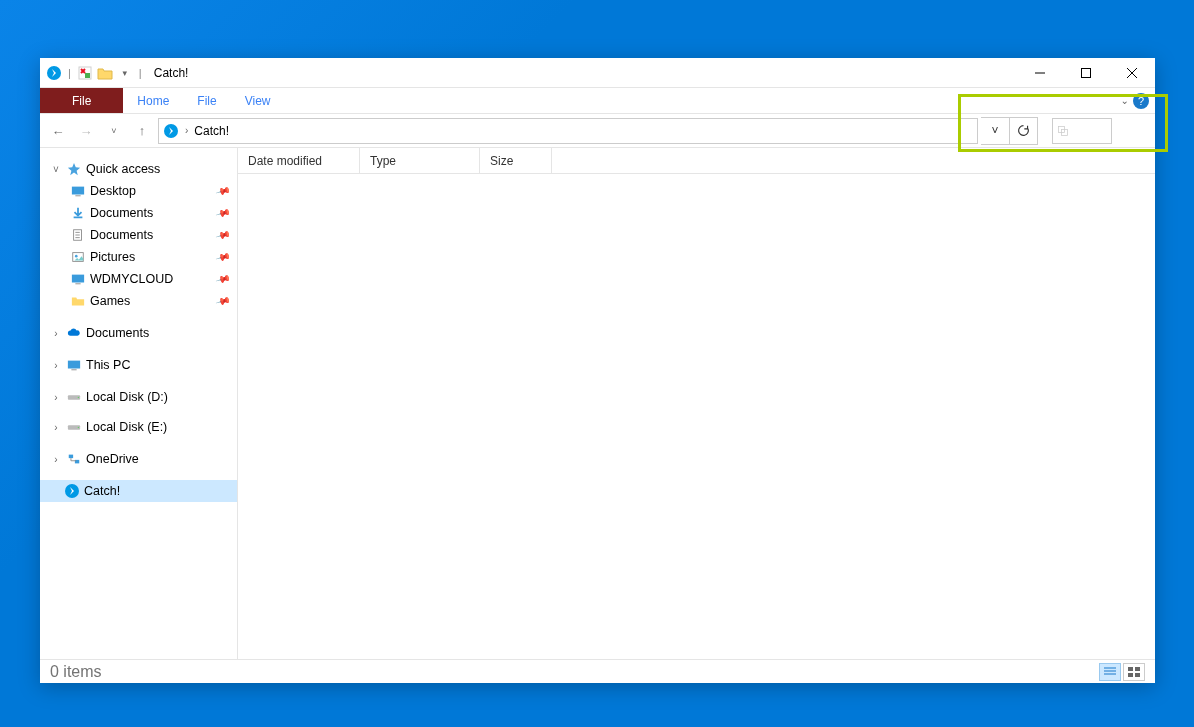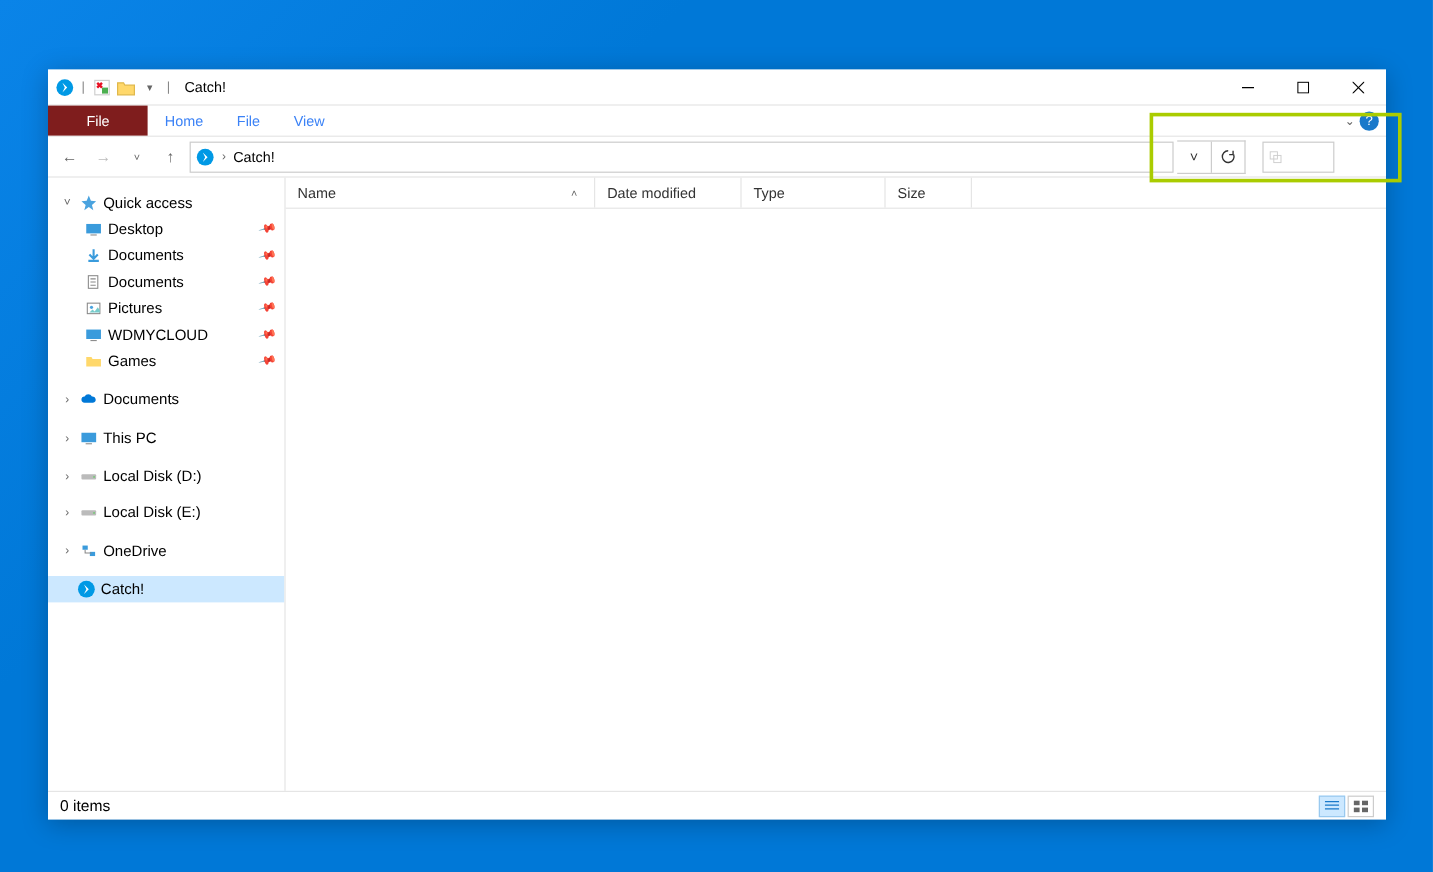--- a/index.html
+++ b/index.html
@@ -145,22 +145,22 @@
   font-size:12px;
   margin-top:10px;
 }
 
 
 .statusbar {
   height:24px;
   border-top:1px solid #e5e5e5;
   display:flex;
   align-items:center;
-  font-size:13px;
-  color:#000000;
+  font-size:16px;
+  color:#737373;
   padding:0 10px;
 }
 .status-right { margin-left:auto; display:flex; gap:2px; }
 .view-btn { width:22px; height:18px; border:1px solid #ccc; display:flex; align-items:center; justify-content:center; font-size:10px; }
 .view-btn.active { background:#cce8ff; border-color:#99c9ef; }
 
 
 svg { display:block; }
 </style>
 </head>
@@ -411,24 +411,20 @@
               </svg>
             </span>
           <span>Catch!</span>
         </div>
       </div>
 
     </div>
 
     <div class="content">
       <div class="col-headers">
-        <div class="col name col-sep">
-          <span>Name</span>
-          <span class="sort-caret">˄</span>
-        </div>
         <div class="col date col-sep">Date modified</div>
         <div class="col type col-sep">Type</div>
         <div class="col size col-sep">Size</div>
       </div>
     </div>
 
   </div>
 
   <div class="statusbar">
     <span>0 items</span>

